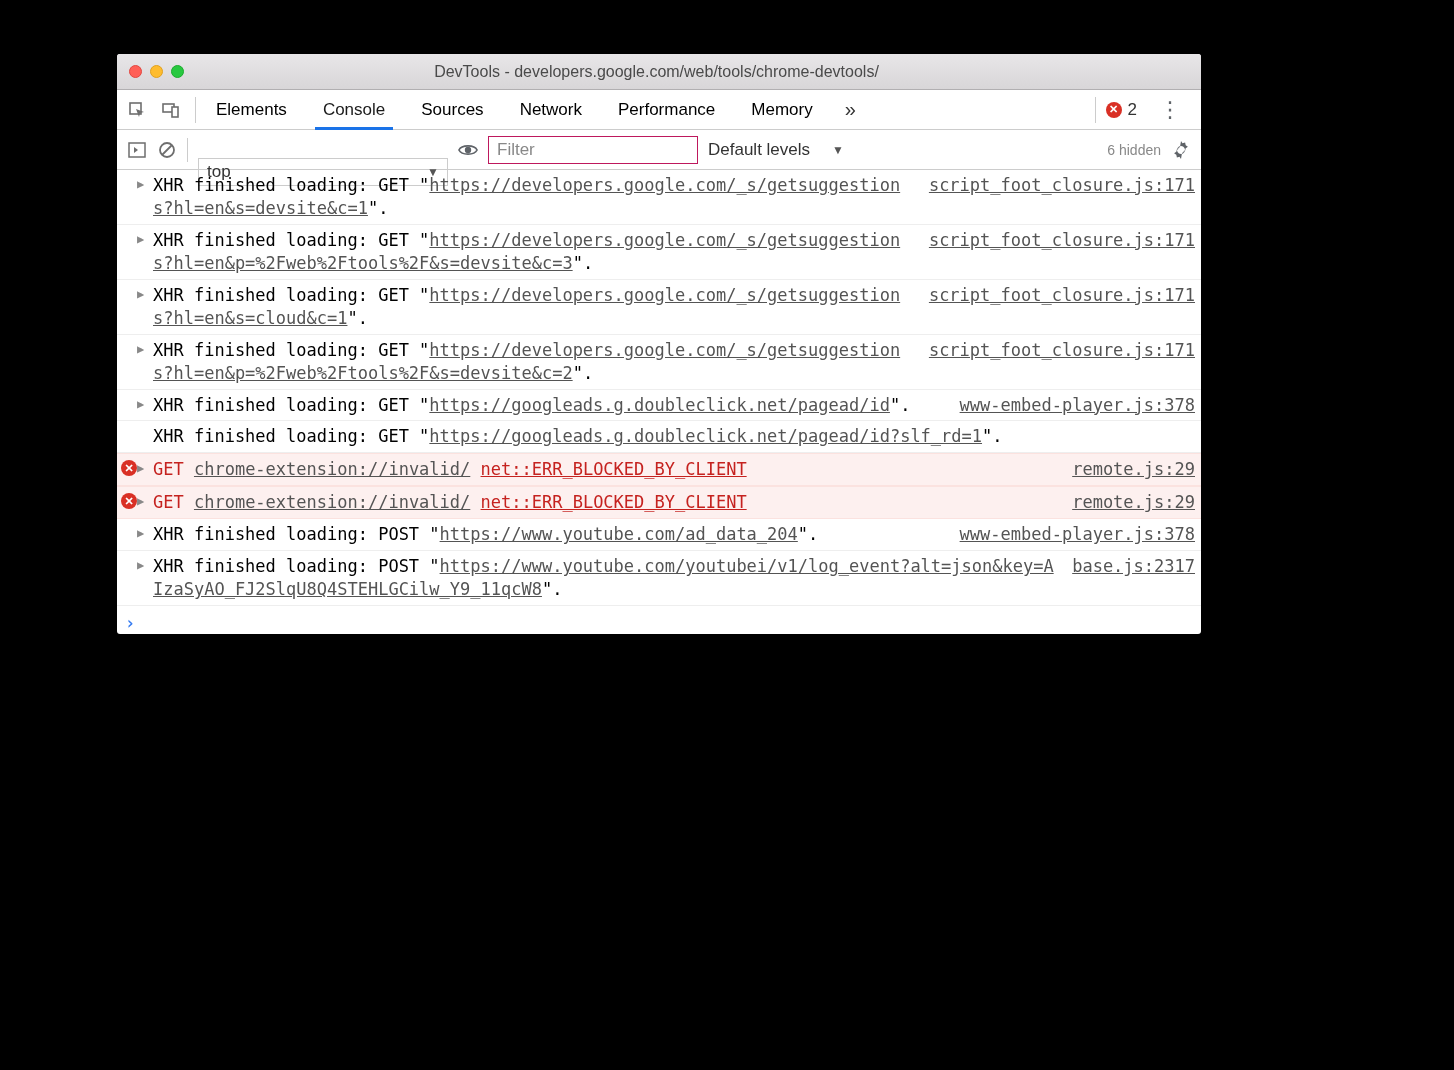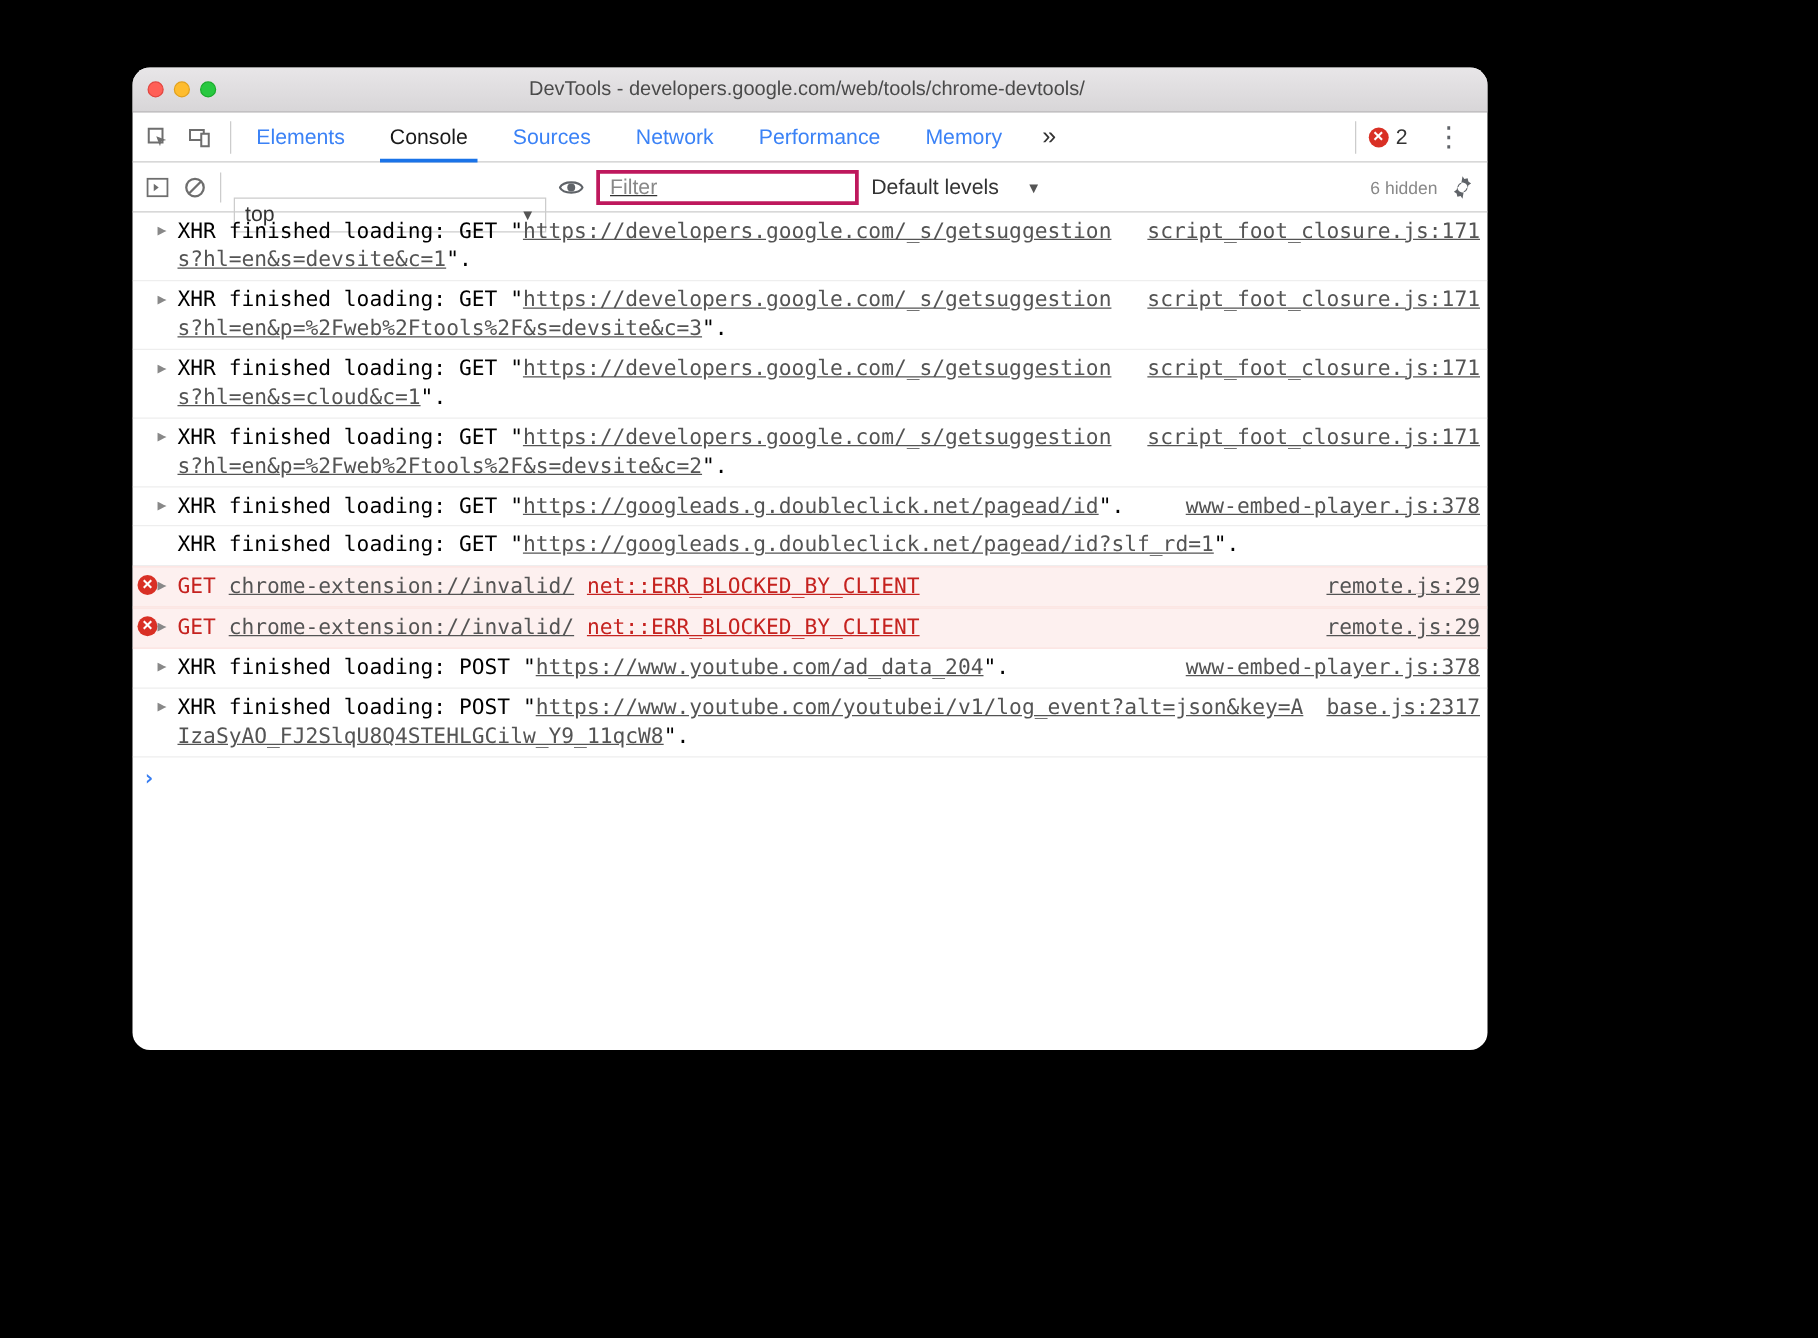--- a/index.html
+++ b/index.html
@@ -6,26 +6,26 @@
   body {
     background: #000;
     width: 1454px;
     height: 1070px;
     font-family: -apple-system, BlinkMacSystemFont, "Segoe UI", Helvetica, Arial, sans-serif;
     position: relative;
     overflow: hidden;
   }
   .window {
     position: absolute;
-    left: 106px;
+    left: 117px;
     top: 54px;
     width: 1084px;
-    height: 786px;
+    height: 580px;
     background: #fff;
-    border-radius: 14px;
+    border-radius: 3px;
     box-shadow: 0 20px 60px rgba(0,0,0,0.5);
     display: flex;
     flex-direction: column;
     overflow: hidden;
   }
   .titlebar {
     height: 36px;
     background: linear-gradient(#e8e6e8, #d8d6d8);
     border-bottom: 1px solid #b1afb1;
     display: flex;
@@ -60,21 +60,21 @@
     display: flex; align-items: center; justify-content: center;
     color: #6e6e6e;
     cursor: pointer;
   }
   .tabs { display: flex; align-items: stretch; gap: 0; flex: 1; height: 40px; }
   .tab {
     padding: 0 18px;
     display: flex;
     align-items: center;
     font-size: 17px;
-    color: #3b82f6;
+    color: #000000;
     cursor: pointer;
     position: relative;
   }
   .tab.active { color: #1a1a1a; }
   .tab.active::after {
     content: '';
     position: absolute;
     bottom: 0; left: 10px; right: 10px;
     height: 3px;
     background: #1a73e8;
@@ -102,26 +102,25 @@
     padding: 0 8px;
     font-size: 17px;
     color: #333;
     cursor: pointer;
     margin-top: 44px;
   }
   .ctx-select .tri { color:#555; font-size:12px; }
   .eye { color:#5f6368; }
   .filter-input {
     width: 210px; height: 28px;
-    border: 3px solid #be185d;
+    border: 1px solid #be185d;
     padding: 0 8px;
     font-size: 17px;
     color: #333;
     outline: none;
-    text-decoration: underline;
   }
   .filter-input::placeholder { color:#888; }
   .levels { display:flex; align-items:center; gap:22px; font-size:17px; color:#333; cursor:pointer; }
   .spacer { flex: 1; }
   .hidden-txt { color:#888; font-size:14px; }
   .gear { color:#5f6368; cursor:pointer; }
 
   .console-body {
     flex: 1;
     overflow-y: auto;

